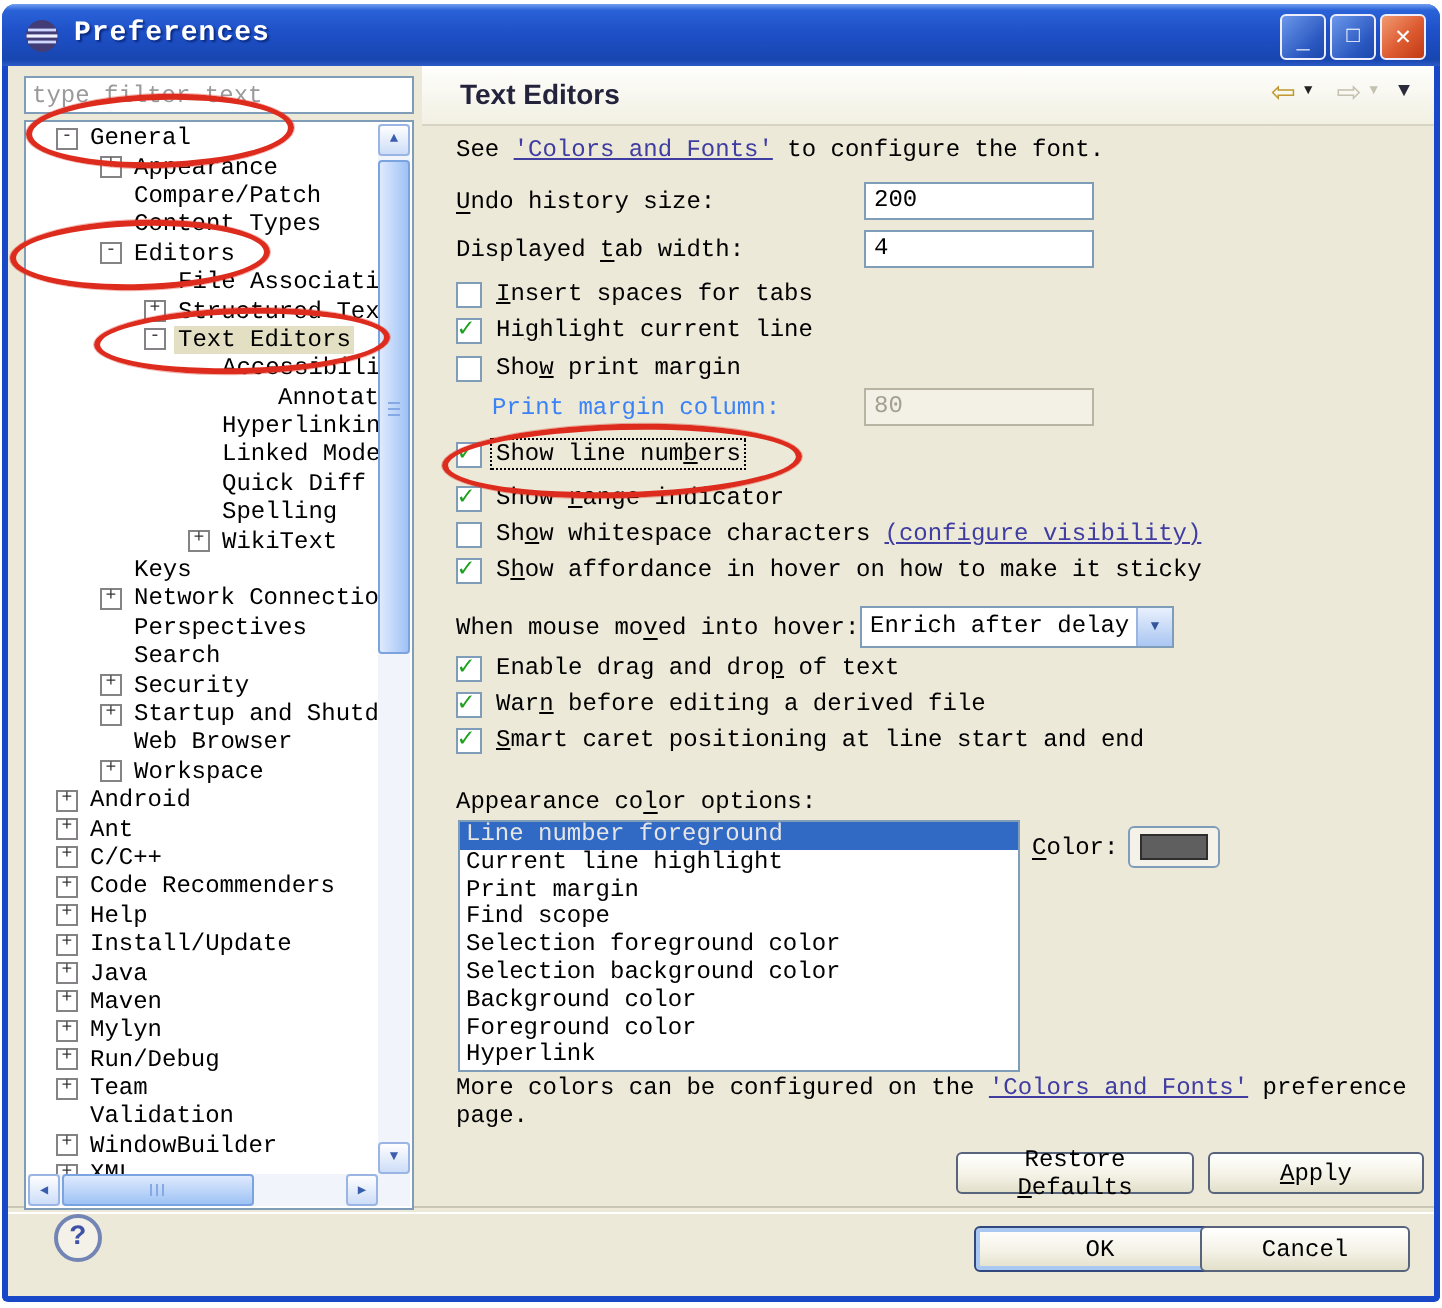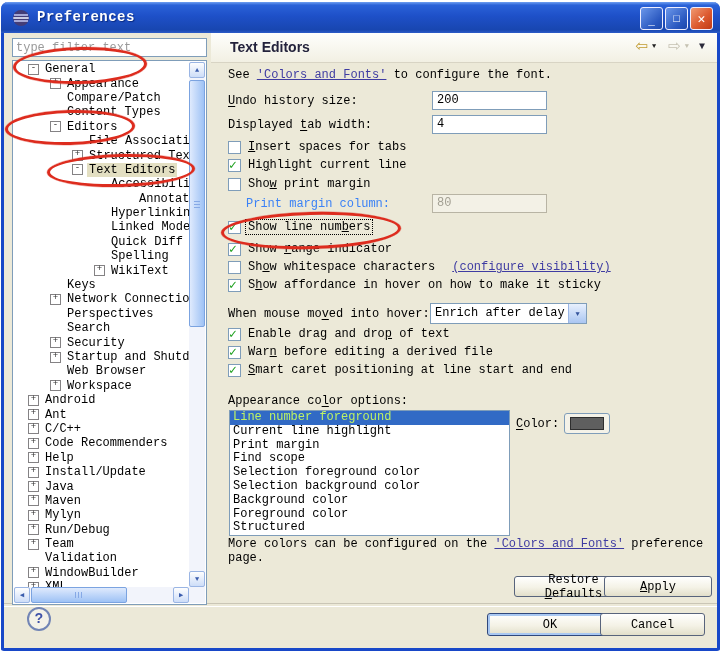--- a/index.html
+++ b/index.html
@@ -74,21 +74,21 @@
   .box.on::after{content:"✓";position:absolute;left:0px;top:-3px;color:#1fa11f;font-weight:bold;font-size:13px;}
   .clbl{padding:0 2px;}
   .clbl.focus{outline:1px dotted #000;}
   .combo{position:absolute;box-sizing:border-box;border:1px solid #7f9db9;background:#fff;display:flex;}
   .combo-val{flex:1;padding:2px 4px;white-space:nowrap;overflow:hidden;}
   .combo-btn{flex:none;width:17px;display:flex;align-items:center;justify-content:center;
              border-left:1px solid #9ab5e4;background:linear-gradient(180deg,#e8f0fd,#aac6f2);
              color:#34549c;font-size:7px;}
   .listbox{position:absolute;box-sizing:border-box;border:1px solid #7f9db9;background:#fff;overflow:hidden;}
   .opt{height:13.8px;line-height:13.8px;padding:0 3px;white-space:nowrap;}
-  .opt.sel{background:#316ac5;color:#bef264;}
+  .opt.sel{background:#316ac5;color:#e5e5e5;}
   .swatchbtn{position:absolute;box-sizing:border-box;border:1px solid #7f9db9;border-radius:3px;
              background:#f4f2e8;display:flex;align-items:center;justify-content:center;}
   .swatch{width:32px;height:11px;border:1px solid #2e2e2e;}
   .xpbtn{position:absolute;box-sizing:border-box;border:1px solid #58647c;border-radius:3px;
          background:linear-gradient(180deg,#fffffe,#f4f2e6 55%,#e2dfca);
          font:12px "Liberation Mono","DejaVu Sans Mono",monospace;display:flex;align-items:center;justify-content:center;
          cursor:pointer;}
   .xpbtn.default{box-shadow:inset 0 0 0 2px #a9c8f2;border-color:#30487c;}
   .separator{position:absolute;left:4px;right:4px;top:603px;height:2px;
              border-top:1px solid #cac6b6;border-bottom:1px solid #ffffff;}
@@ -338,21 +338,21 @@
     <span class="box on"></span>
     <span class="clbl focus">Show line num<u>b</u>ers</span>
   </div>
   <div class="cb" style="left:228px;top:241px;">
     <span class="box on"></span>
     <span class="clbl">Show <u>r</u>ange indicator</span>
   </div>
   <div class="cb" style="left:228px;top:259px;">
     <span class="box"></span>
     <span class="clbl">Sh<u>o</u>w whitespace characters</span>
-    <span class="link" style="margin-left:15px;">(configure visibility)</span>
+    <span class="link" style="margin-left:5px;">(configure visibility)</span>
   </div>
   <div class="cb" style="left:228px;top:277px;">
     <span class="box on"></span>
     <span class="clbl">S<u>h</u>ow affordance in hover on how to make it sticky</span>
   </div>
 
   <div class="lbl" style="left:228px;top:307px;">When mouse mo<u>v</u>ed into hover:</div>
   <div class="combo" style="left:430px;top:303px;width:157px;height:21px;">
     <span class="combo-val">Enrich after delay</span>
     <span class="combo-btn">
@@ -376,30 +376,30 @@
   <div class="lbl" style="left:228px;top:394px;">Appearance co<u>l</u>or options:</div>
   <div class="listbox" id="color-options" style="left:229px;top:410px;width:281px;height:126px;">
       <div class="opt sel">Line number foreground</div>
       <div class="opt">Current line highlight</div>
       <div class="opt">Print margin</div>
       <div class="opt">Find scope</div>
       <div class="opt">Selection foreground color</div>
       <div class="opt">Selection background color</div>
       <div class="opt">Background color</div>
       <div class="opt">Foreground color</div>
-      <div class="opt">Structured</div>
+      <div class="opt">Hyperlink</div>
     </div>
   <div class="lbl" style="left:516px;top:417px;"><u>C</u>olor:</div>
   <div class="swatchbtn" style="left:564px;top:413px;width:46px;height:21px;">
     <span class="swatch" style="background: rgb(95, 95, 95);"></span>
   </div>
 
   <div class="lbl" style="left:228px;top:537px;width:492px;white-space:normal;line-height:14px;"><span>More colors can be configured on the </span><span class="link">'Colors and Fonts'</span><span> preference page.</span></div>
 
-  <button class="xpbtn" style="left:478px;top:576px;width:119px;height:21px;margin-left:36px;">
+  <button class="xpbtn" style="left:478px;top:576px;width:119px;height:21px;">
       <span>Restore <u>D</u>efaults</span>
     </button>
   <button class="xpbtn" style="left:604px;top:576px;width:108px;height:21px;">
       <span><u>A</u>pply</span>
     </button>
 
   <div class="separator"></div>
 
   <div class="helpbtn">
       <span>?</span>

